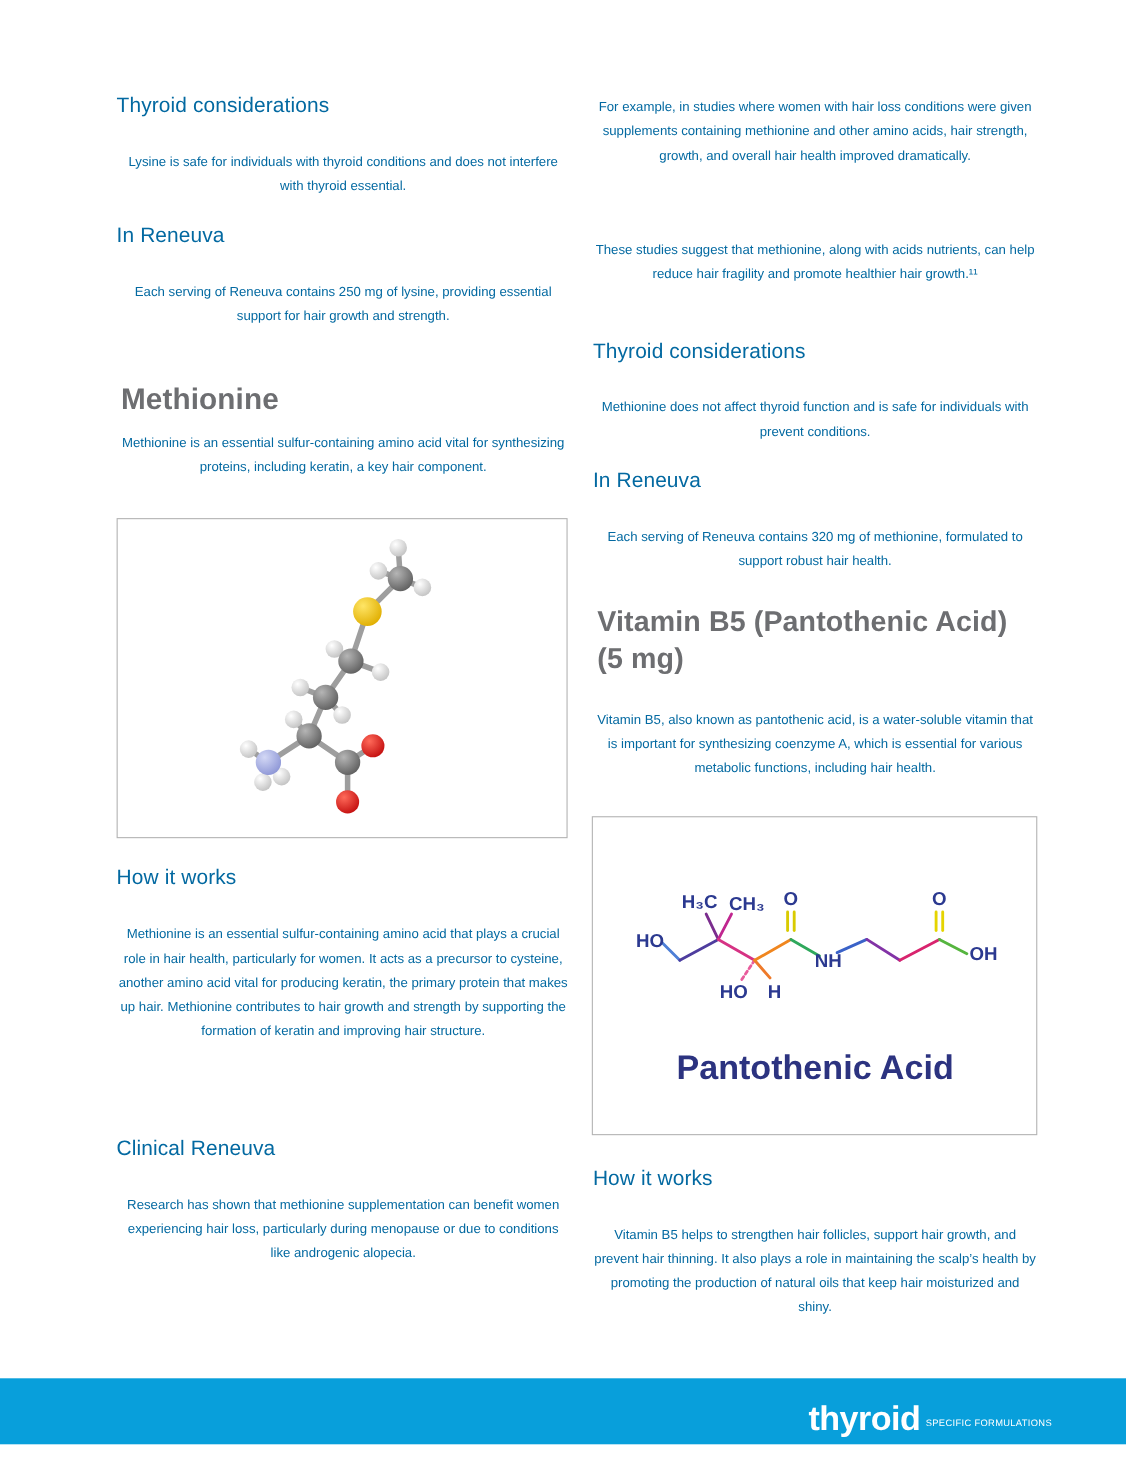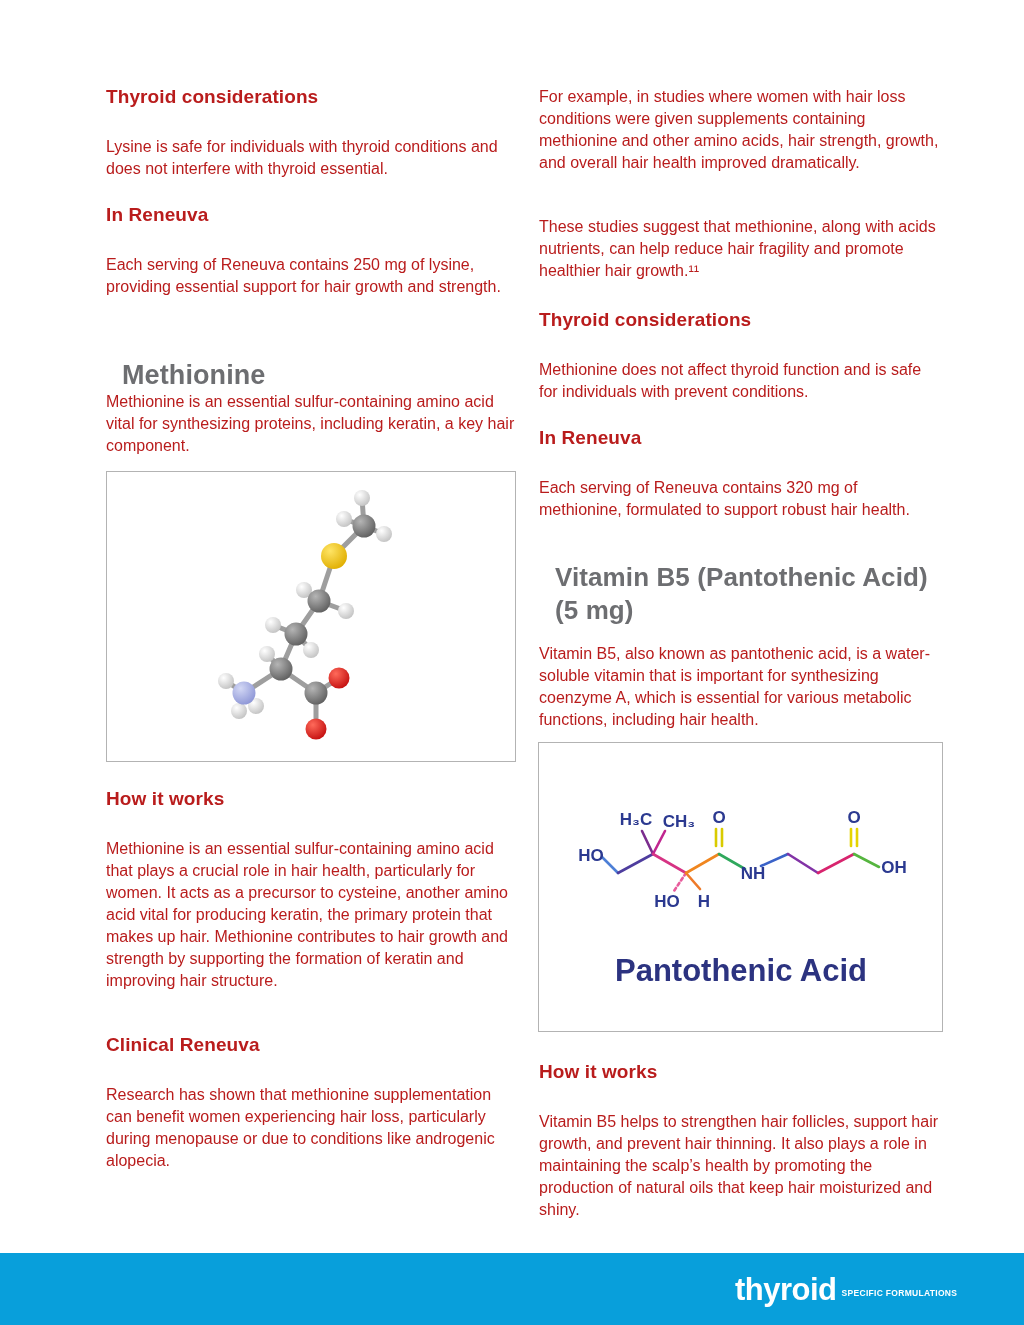--- a/index.html
+++ b/index.html
@@ -4,42 +4,42 @@
 <style>
   html,body{margin:0;padding:0;}
   body{
     width:1024px;height:1325px;position:relative;background:#ffffff;
     font-family:"Liberation Sans", sans-serif;color:#221e1f;overflow:hidden;
   }
   .abs{position:absolute;}
   .col-left{left:106px;width:412px;}
   .col-right{left:539px;width:404px;}
   h3.sub{
-    font-size:19px;font-weight:700;color:#b91c1c;margin:0;letter-spacing:.1px;
+    font-size:19px;font-weight:400;color:#0369a1;margin:0;letter-spacing:.1px;
   }
   h1.big{
-    font-size:27px;font-weight:700;color:#6d6e71;margin:16px;line-height:1.28;letter-spacing:.1px;
+    font-size:27px;font-weight:700;color:#6d6e71;margin:4px;line-height:1.28;letter-spacing:.1px;
   }
   p.body{
-    font-size:16px;line-height:22px;margin:0;color:#b91c1c;
+    font-size:12px;line-height:22px;margin:0;color:#0369a1;text-align:center;
   }
   .img-box{
     background:#ffffff;border:1px solid #b3b3b3;box-sizing:border-box;
   }
   .footer{
-    position:absolute;left:0;top:1253px;width:1024px;height:72px;background:#089fdb;
+    position:absolute;left:0;top:1253px;width:1024px;height:60px;background:#089fdb;
   }
   .brand-row{
     position:absolute;left:735px;top:0;height:72px;display:flex;align-items:center;
   }
   .brand{
     color:#ffffff;font-weight:700;font-size:31px;letter-spacing:-0.5px;line-height:1;
   }
   .tagline{
-    color:#ffffff;font-weight:700;font-size:8.5px;letter-spacing:.3px;margin-left:5px;margin-top:8px;
+    color:#ffffff;font-weight:400;font-size:8.5px;letter-spacing:.3px;margin-left:5px;margin-top:8px;
   }
   svg text{font-family:"Liberation Sans", sans-serif;}
 </style>
 </head>
 <body>
 
 <h3 class="sub abs col-left" style="top:86px">Thyroid considerations</h3>
 
 <p class="body abs col-left" style="top:136px">Lysine is safe for individuals with thyroid conditions and does not interfere with thyroid essential.</p>
 

